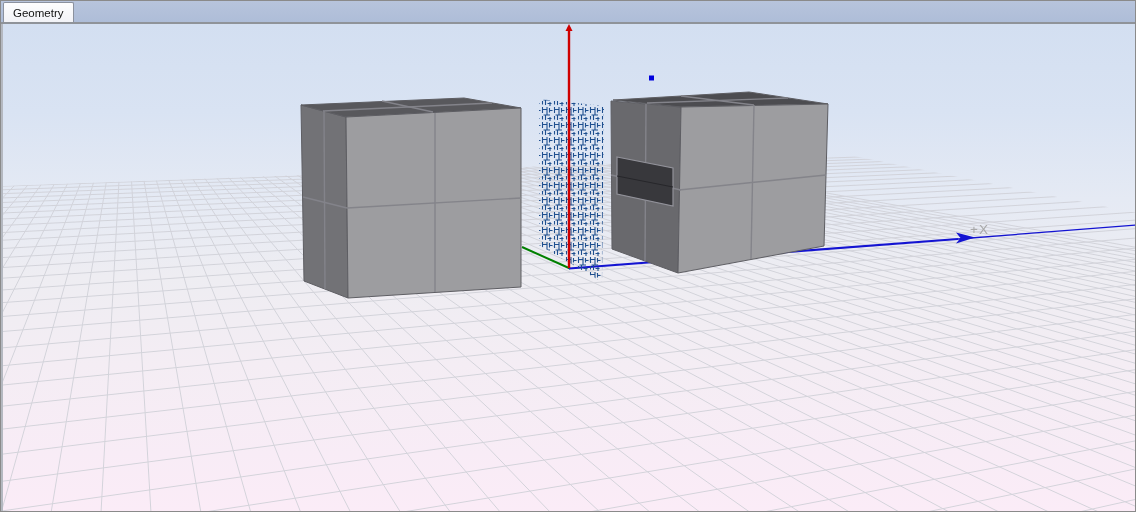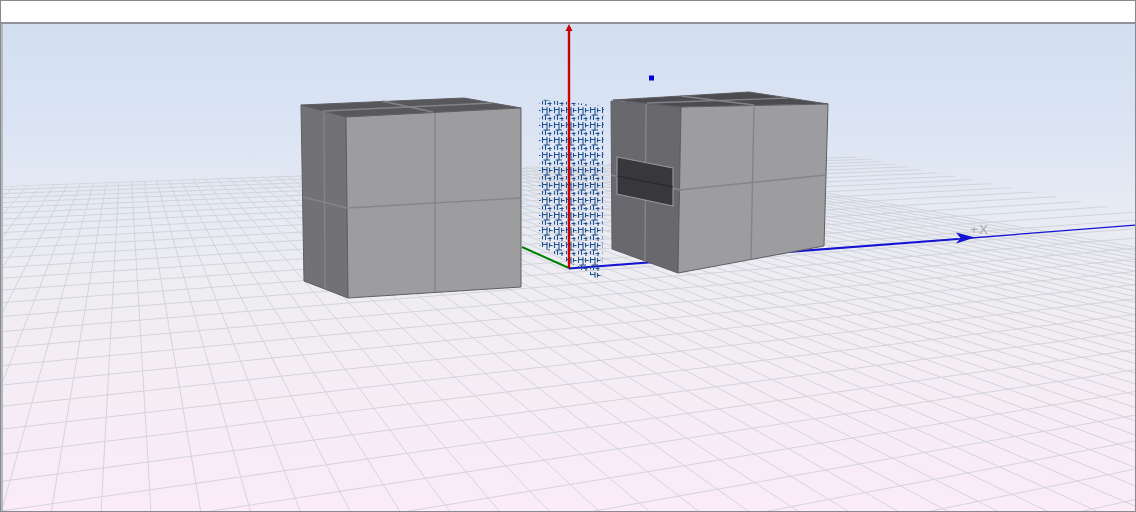--- a/index.html
+++ b/index.html
@@ -15,20 +15,23 @@
   .viewport{position:absolute;left:0;top:23px;width:1136px;height:489px;
     border-left:2px solid #b4b8c0;border-right:2px solid #b4b8c0;border-bottom:2px solid #707075;
     box-sizing:border-box;
     background:linear-gradient(180deg,#d3dff1 0%,#d9e3f3 18%,#e5eaf4 36%,#eeedf2 52%,#f4edf4 70%,#f8ecf6 88%,#fbecf7 100%);}
   svg{display:block;}
 </style>
 </head>
 <body>
 
 <div class="app-window">
+  <div class="tab-bar">
+    <div class="tab">Geometry</div>
+  </div>
   <div class="tab-sep"></div>
 
   <div class="viewport">
     <svg id="scene" width="1132" height="487" viewBox="2 23 1132 487">
         <defs>
           <clipPath id="floorClip">
             <polygon points="0,185 848,154 1136,212 1136,512 0,512"></polygon>
           </clipPath>
           <pattern id="meander" width="12" height="15" patternUnits="userSpaceOnUse">
             <g fill="none" stroke="#1e4f8f" stroke-width="1.1">

